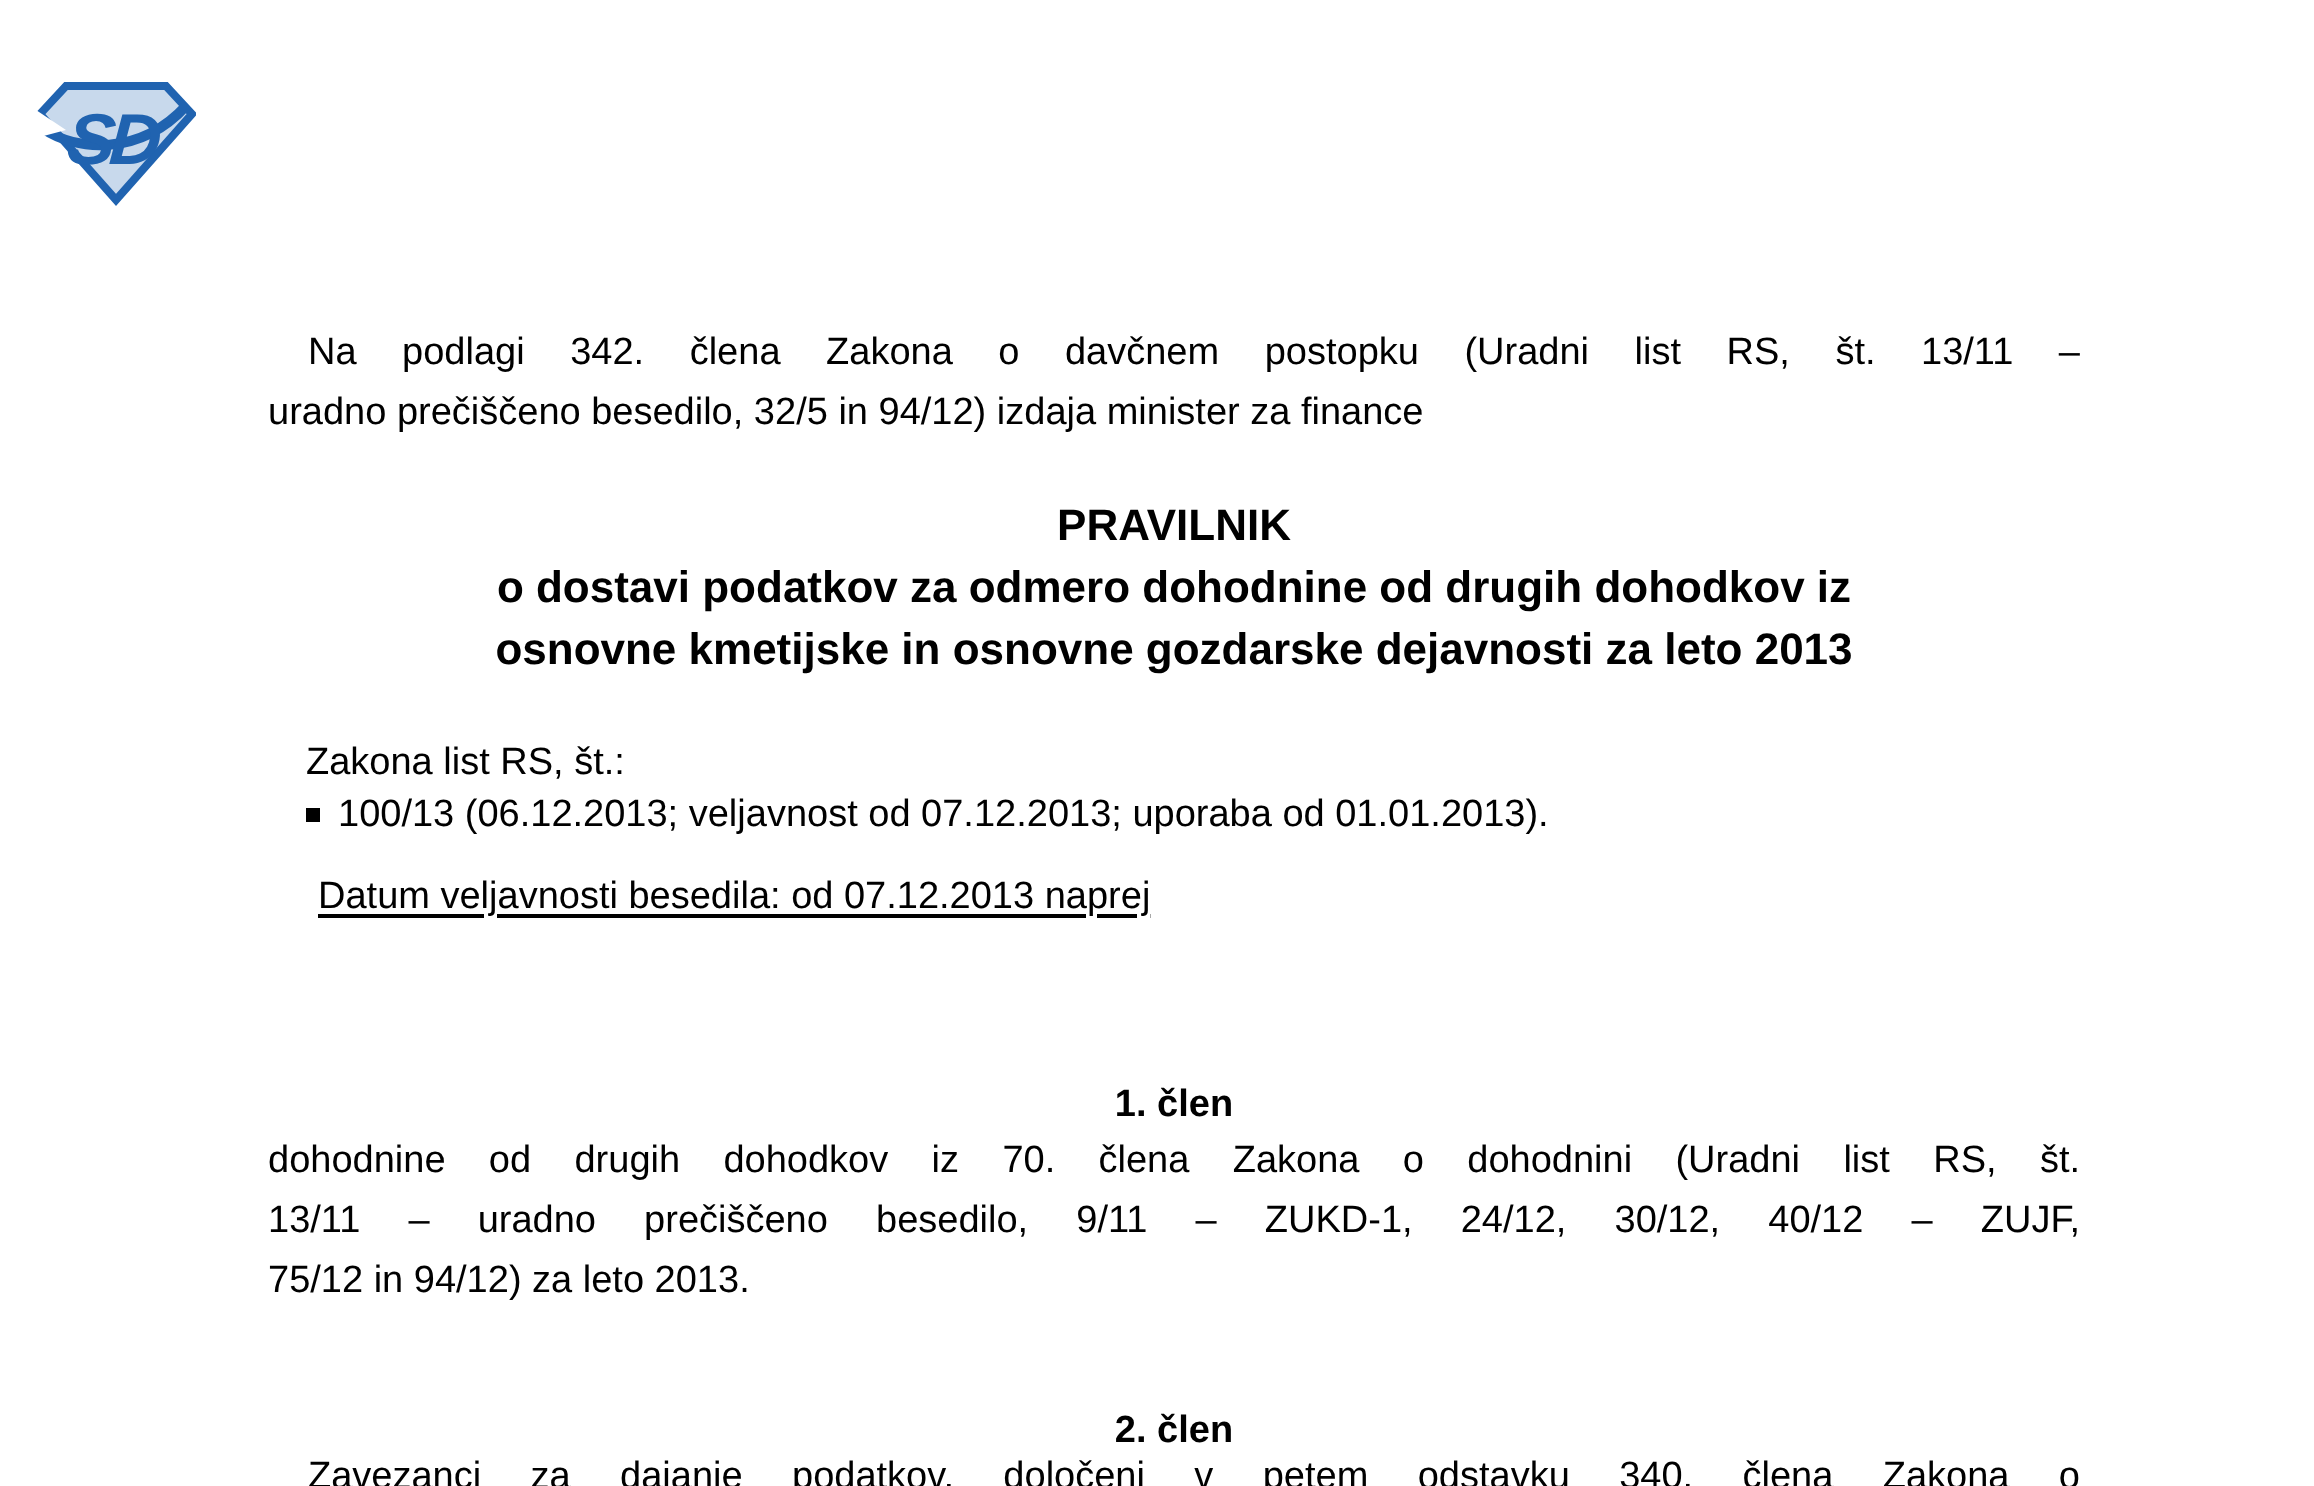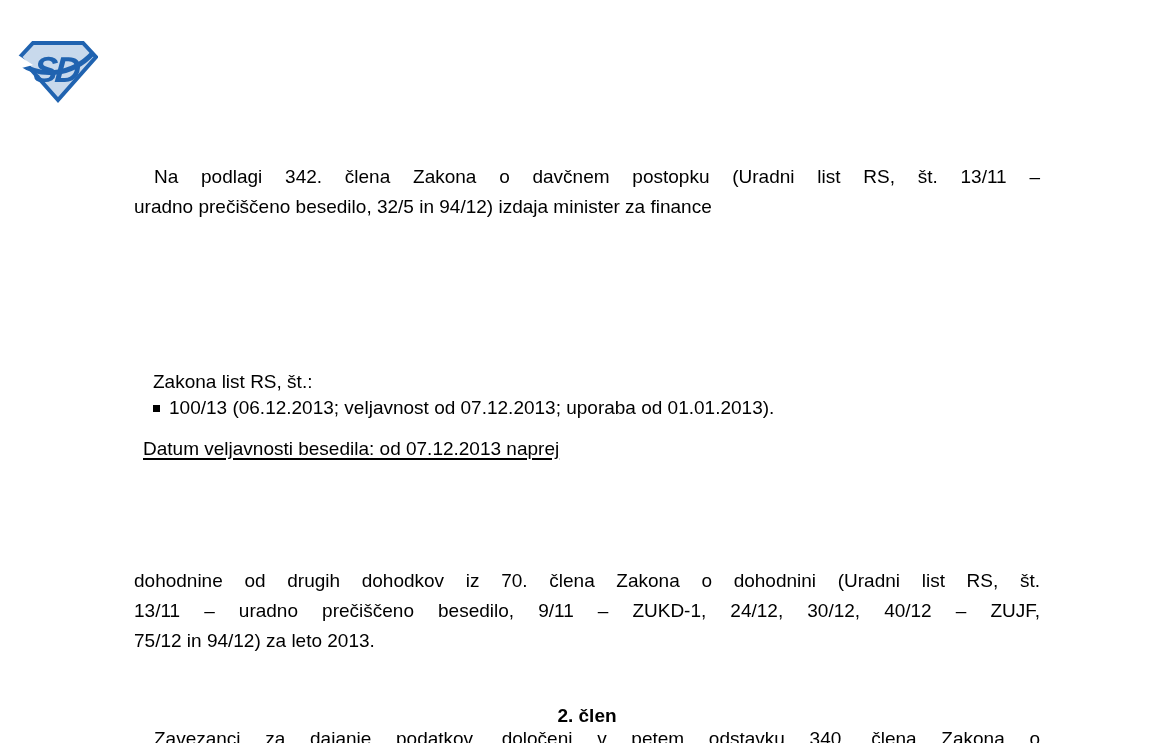--- a/index.html
+++ b/index.html
@@ -48,21 +48,21 @@
   }
   .gazette { top: 369px; left: 153px; width: 887px; }
   .bullet {
     display: inline-block;
     width: 7px;
     height: 7px;
     background: #000000;
     margin-right: 9px;
     margin-bottom: 2px;
   }
-  .validity { top: 436px; left: 143px; width: 890px; }
+  .validity { top: 436px; left: 159px; width: 890px; }
   .validity .line {
     text-decoration: underline;
     text-decoration-thickness: 2px;
     text-underline-offset: 3px;
   }
   .validity .app { font-weight: bold; }
   .article-heading {
     text-align: center;
     font-weight: bold;
     font-size: 19px;
@@ -83,32 +83,38 @@
     <path class="swoosh" d="M3 24 C 20 36, 52 38, 75 13"></path>
     <polygon class="notch" points="0,15 15,25 0,29"></polygon>
     <text class="letters" x="40" y="42" text-anchor="middle" transform="skewX(-4)">SD</text>
   </svg>
 
   <div class="block preamble body-text">
     <div class="line justify indent">Na podlagi 342. člena Zakona o davčnem postopku (Uradni list RS, št. 13/11 –</div>
     <div class="line">uradno prečiščeno besedilo, 32/5 in 94/12) izdaja minister za finance</div>
   </div>
 
+  <div class="block title-block">
+    <div>PRAVILNIK</div>
+    <div>o dostavi podatkov za odmero dohodnine od drugih dohodkov iz</div>
+    <div>osnovne kmetijske in osnovne gozdarske dejavnosti za leto 2013</div>
+  </div>
 
   <div class="block gazette tight">
     <div>Zakona list RS, št.:</div>
     <div>
       <span class="bullet"></span><span>100/13 (06.12.2013; veljavnost od 07.12.2013; uporaba od 01.01.2013).</span>
     </div>
   </div>
 
   <div class="block validity tight">
     <div class="line eff">Datum veljavnosti besedila: od 07.12.2013 naprej</div>
   </div>
 
+  <div class="block article-heading h1pos">1. člen</div>
 
   <div class="block p1pos body-text">
     <div class="justify">dohodnine od drugih dohodkov iz 70. člena Zakona o dohodnini (Uradni list RS, št.</div>
     <div class="justify">13/11 – uradno prečiščeno besedilo, 9/11 – ZUKD-1, 24/12, 30/12, 40/12 – ZUJF,</div>
     <div>75/12 in 94/12) za leto 2013.</div>
   </div>
 
   <div class="block article-heading h2pos">2. člen</div>
 
   <div class="block p2pos body-text">

